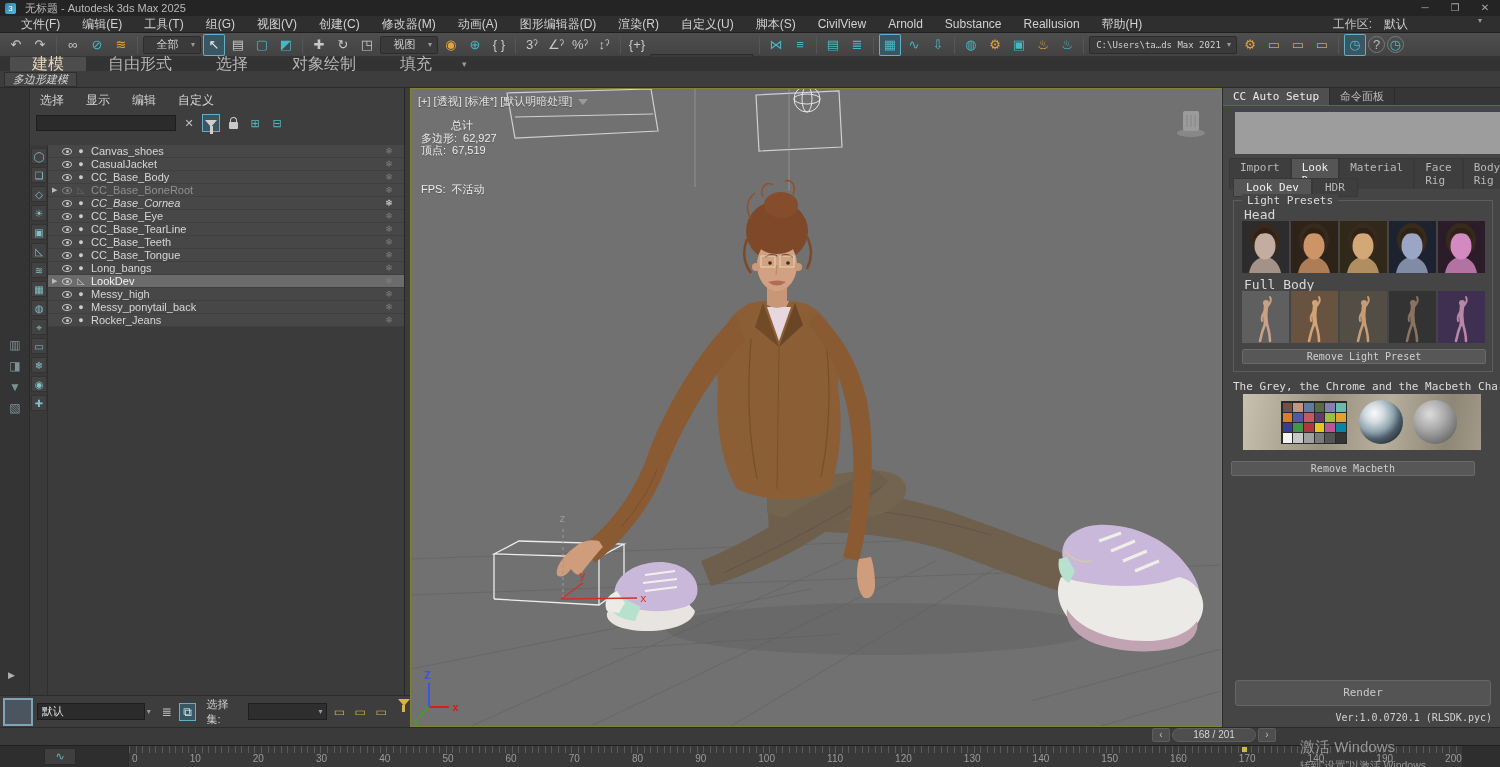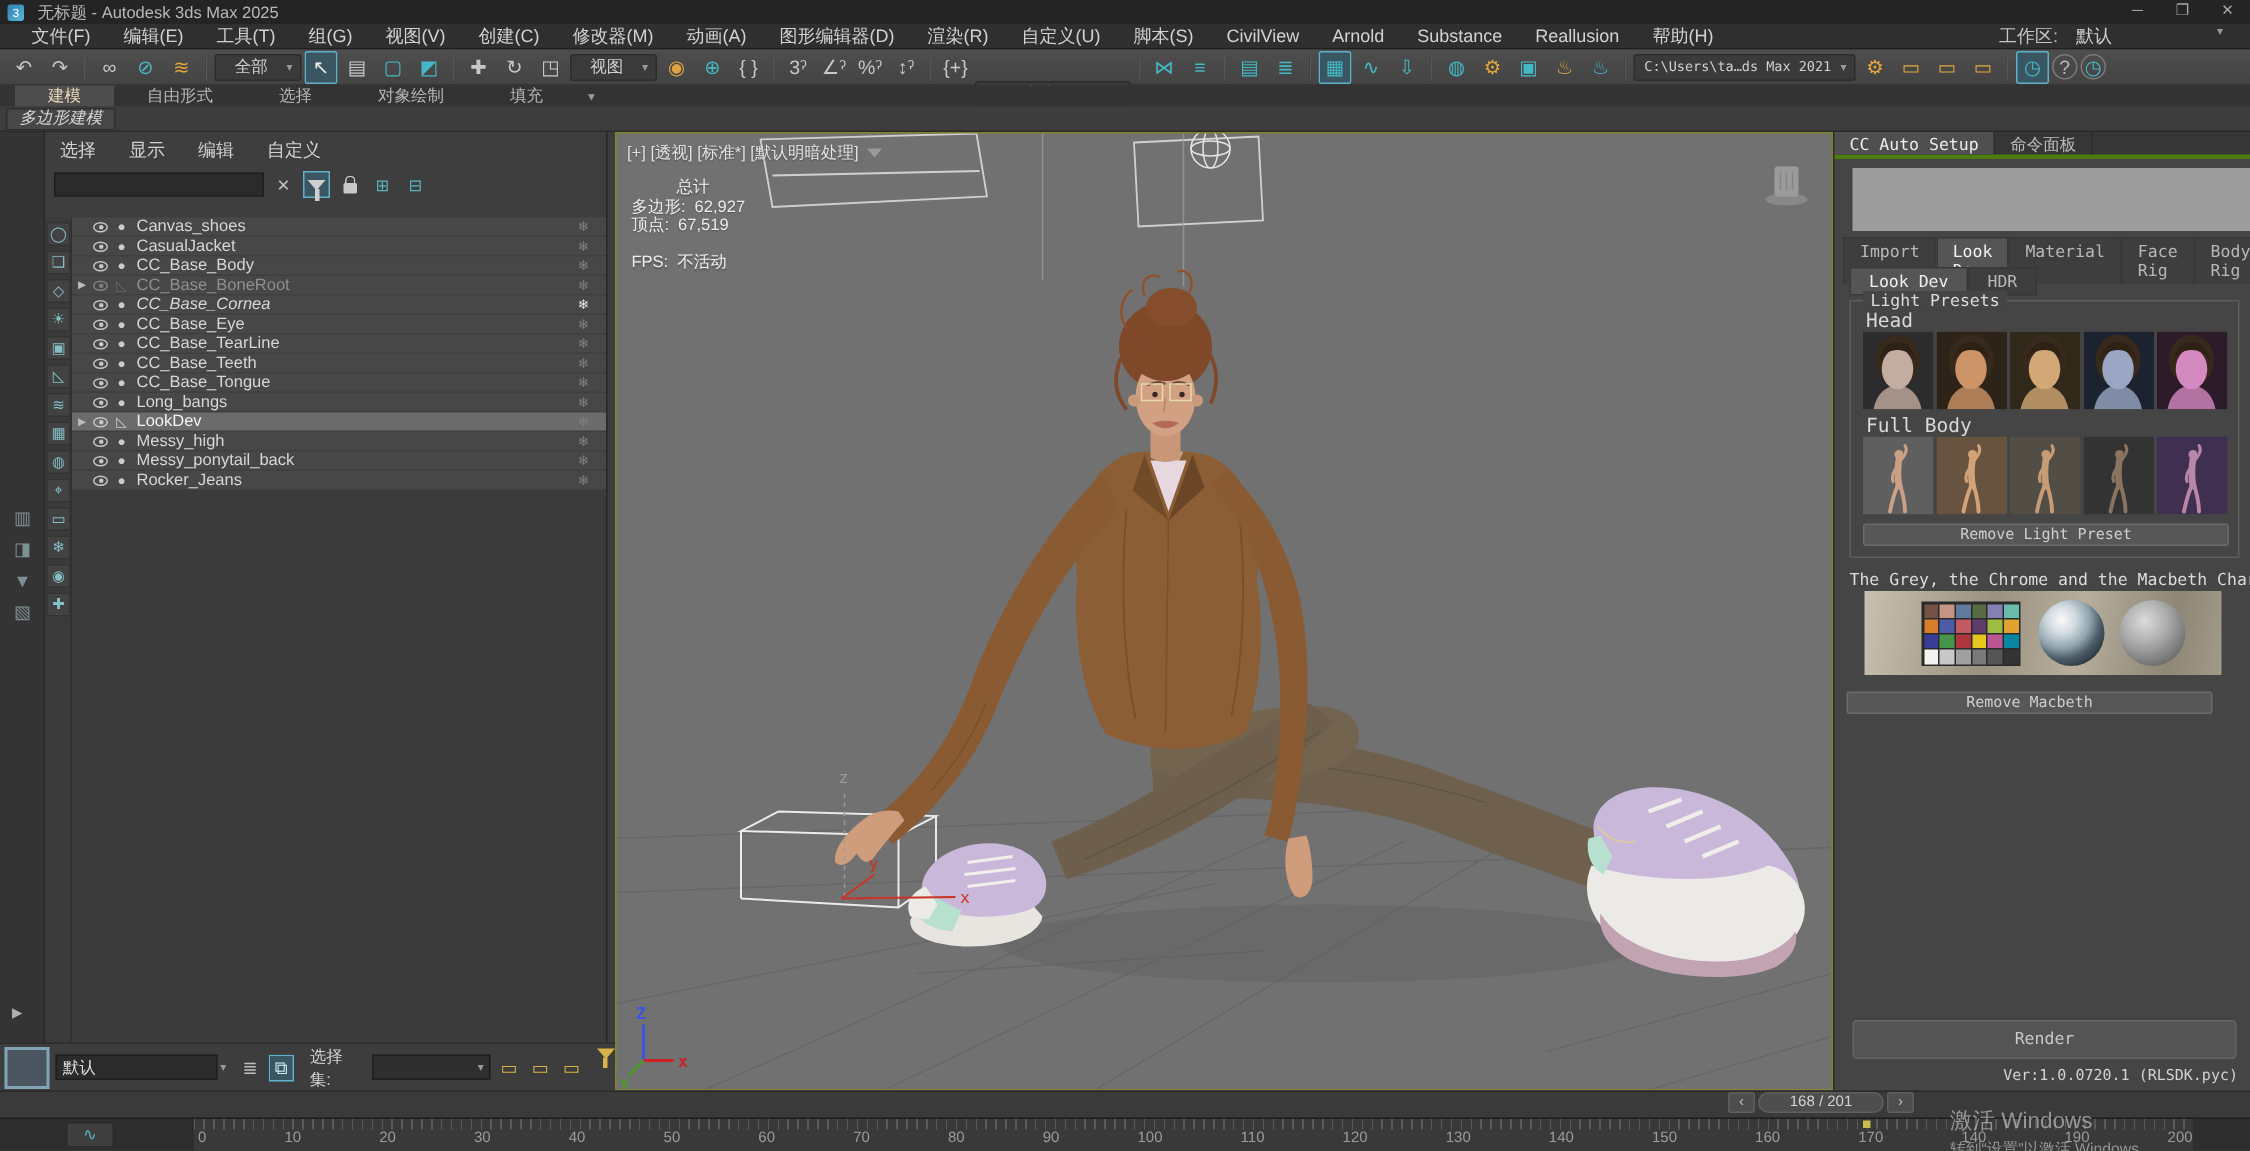--- a/index.html
+++ b/index.html
@@ -33,21 +33,21 @@
   .tb-item.active { background:#3a5662; box-shadow:inset 0 0 0 1px #5fb0c8; }
   .tb-item.divider { width:1px; min-width:1px; height:18px; background:#383838; margin:0 4px; border-right:1px solid #565656; }
   .tb-item.dd { background:#3a3a3a; border:1px solid #2c2c2c; justify-content:space-between; padding:0 5px; height:18px; }
   .tb-item.dd .tb-label { font-size:11px; color:#d0d0d0; white-space:nowrap; overflow:hidden; }
   .tb-item.dd .tb-caret { font-size:8px; color:#9a9a9a; margin-left:5px; }
   .tb-item.mono .tb-label { font-family:"DejaVu Sans Mono",monospace; font-size:9px; }
   .tb-item.circle { border:1px solid #7a7a7a; border-radius:50%; width:17px; min-width:17px; height:17px; }
 
   
   #ribbontabs { position:absolute; left:0; top:57px; width:1500px; height:14px; background:#333333; display:flex; padding-left:10px; }
-  .rtab { padding:0 22px; font-size:11px; color:#b5b5b5; line-height:14px;text-align:right; }
+  .rtab { padding:0 22px; font-size:16px; color:#b5b5b5; line-height:14px;text-align:right; }
   .rtab.active { background:#4d4d4d; color:#e8d7b8; }
   .rtab-more { color:#9a9a9a; font-size:9px; line-height:14px; padding:0 8px; }
   #ribbonstrip { position:absolute; left:0; top:71px; width:1500px; height:17px; background:#3d3d3d; border-bottom:1px solid #2a2a2a; }
   #polybtn { position:absolute; left:4px; top:1px; height:15px; padding:0 8px; background:#474747;
     border:1px solid #2e2e2e; color:#d6d6d6; font-size:11px; line-height:13px;font-style:italic; }
 
   
   #dockleft { position:absolute; left:0; top:88px; width:30px; height:639px; background:#343434; border-right:1px solid #2a2a2a; }
   .dock-icon { width:18px; height:18px; margin:3px auto; color:#8fa9ad; font-size:12px; text-align:center; line-height:18px; opacity:.8; }
   #dock-icons { position:absolute; top:245px; left:0; width:30px; }
@@ -105,27 +105,27 @@
   .funnel-y { width:0; height:0; border-left:6px solid transparent; border-right:6px solid transparent; border-top:7px solid #d9b24a; position:relative; }
   .funnel-y::after { content:""; position:absolute; left:-1.5px; top:-1px; width:3px; height:7px; background:#d9b24a; }
 
   
   #viewport { position:absolute; left:410px; top:88px; width:812px; height:639px; background:#717171; border:1px solid #83832f; }
   #vp-label { position:absolute; left:7px; top:5px; color:#e2e2e2; font-size:11px; text-shadow:0 1px 1px rgba(0,0,0,.35); display:flex; align-items:center; }
   #vp-funnel { margin-left:6px; width:0; height:0; border-left:5px solid transparent; border-right:5px solid transparent; border-top:6px solid #9a9a9a; }
   #vp-stats { position:absolute; left:10px; top:30px; color:#ececec; font-size:11px; line-height:12.5px; text-shadow:0 1px 1px rgba(0,0,0,.25); }
   #vp-stats .ind { padding-left:30px; }
   #vp-stats .srow span.v { display:inline-block; margin-left:6px; }
-  #vp-stats .fps { margin-top:12px; }
+  #vp-stats .fps { margin-top:26px; }
   #vp-svg { position:absolute; left:0; top:0; }
 
   
   #rightpanel { position:absolute; left:1222px; top:88px; width:278px; height:639px; background:#454545; border-left:1px solid #2a2a2a;
     font-family:"DejaVu Sans Mono",monospace; }
-  #cc-tabs { display:flex; background:#363636; height:18px; border-bottom:3px solid #4d7c0f; }
+  #cc-tabs { display:flex; background:#363636; height:18px; border-bottom:1px solid #4d7c0f; }
   .cc-tab { padding:0 10px; font-size:11px; line-height:17px; color:#bdbdbd; border-right:1px solid #2c2c2c; }
   .cc-tab.active { background:#4f4f4f; color:#ececec; }
   #cc-banner { position:absolute; left:12px; top:24px; width:266px; height:42px; background:#9d9d9d; }
   #cc-maintabs { position:absolute; left:6px; top:70px; display:flex; }
   .mt { padding:2px 10px; font-size:11px; color:#b8b8b8; border:1px solid #383838; border-bottom:none; background:#3e3e3e; }
   .mt.active { background:#555555; color:#f0f0f0; }
   #cc-subtabs { position:absolute; left:10px; top:90px; display:flex; }
   .st { padding:2px 12px; font-size:11px; color:#b8b8b8; background:#3e3e3e; border:1px solid #383838; }
   .st.active { background:#555; color:#f0f0f0; }
   #lp-group { position:absolute; left:10px; top:112px; width:260px; height:172px; border:1px solid #5d5d5d; }

